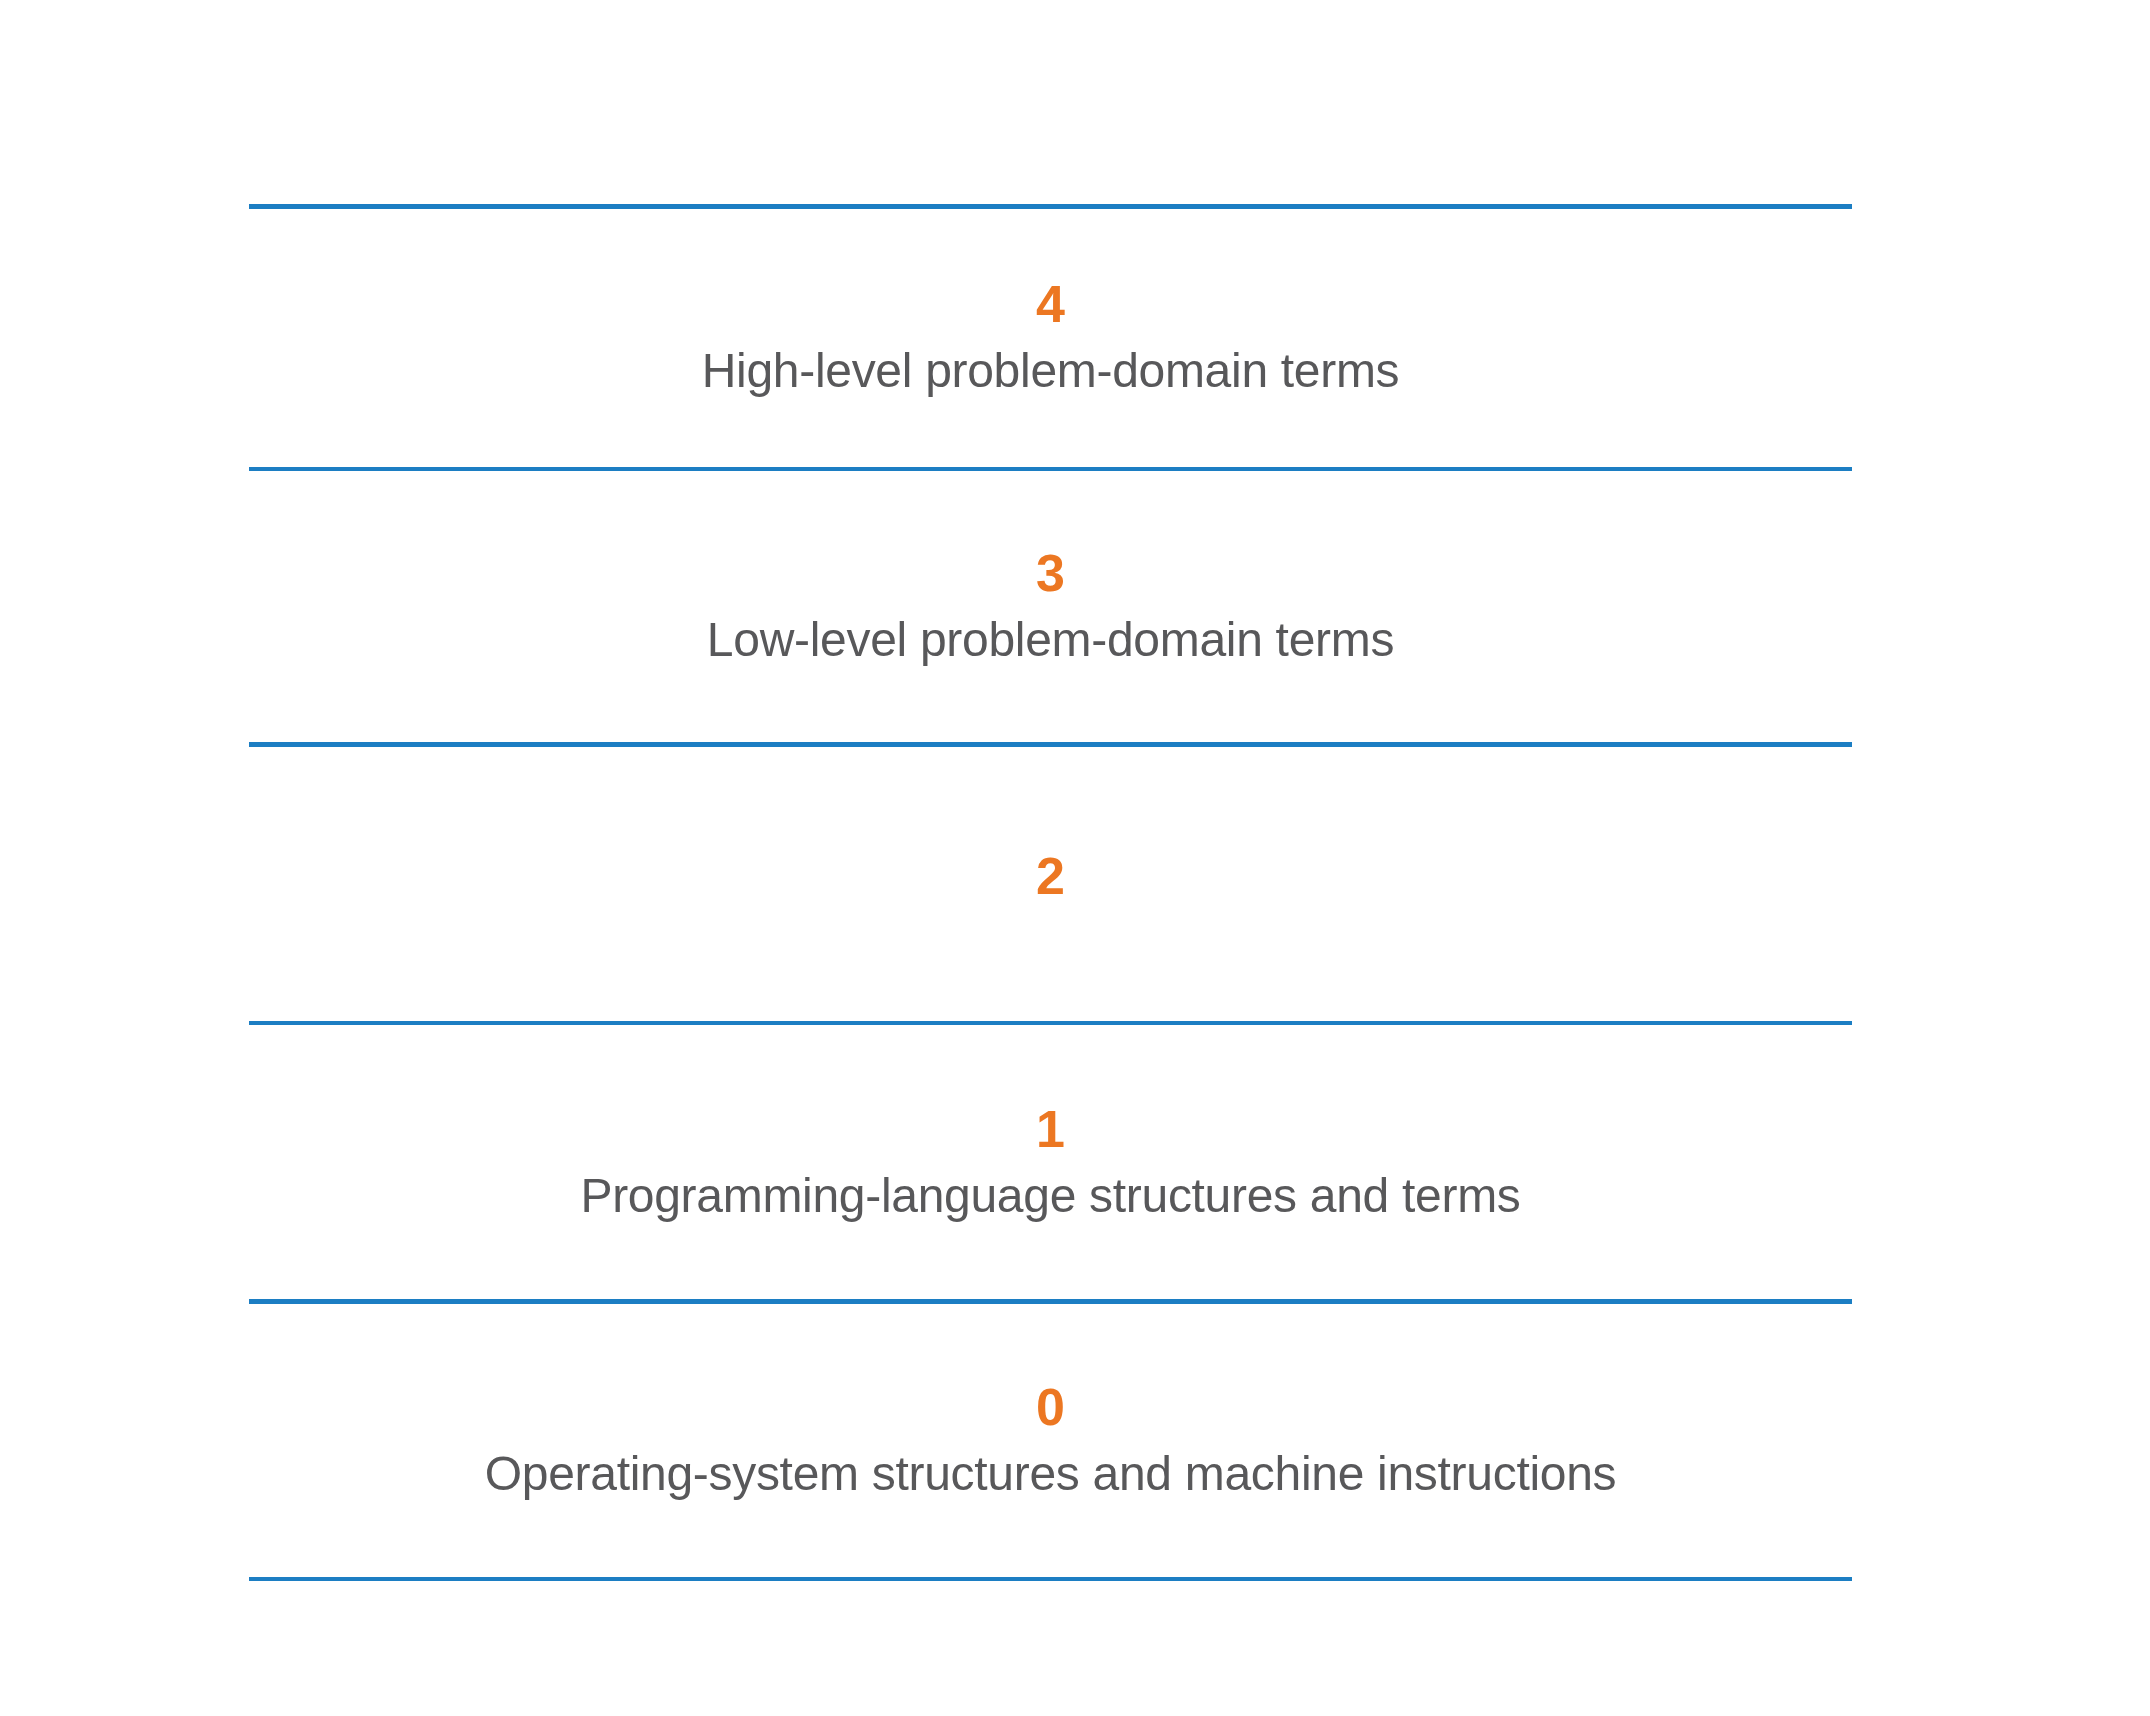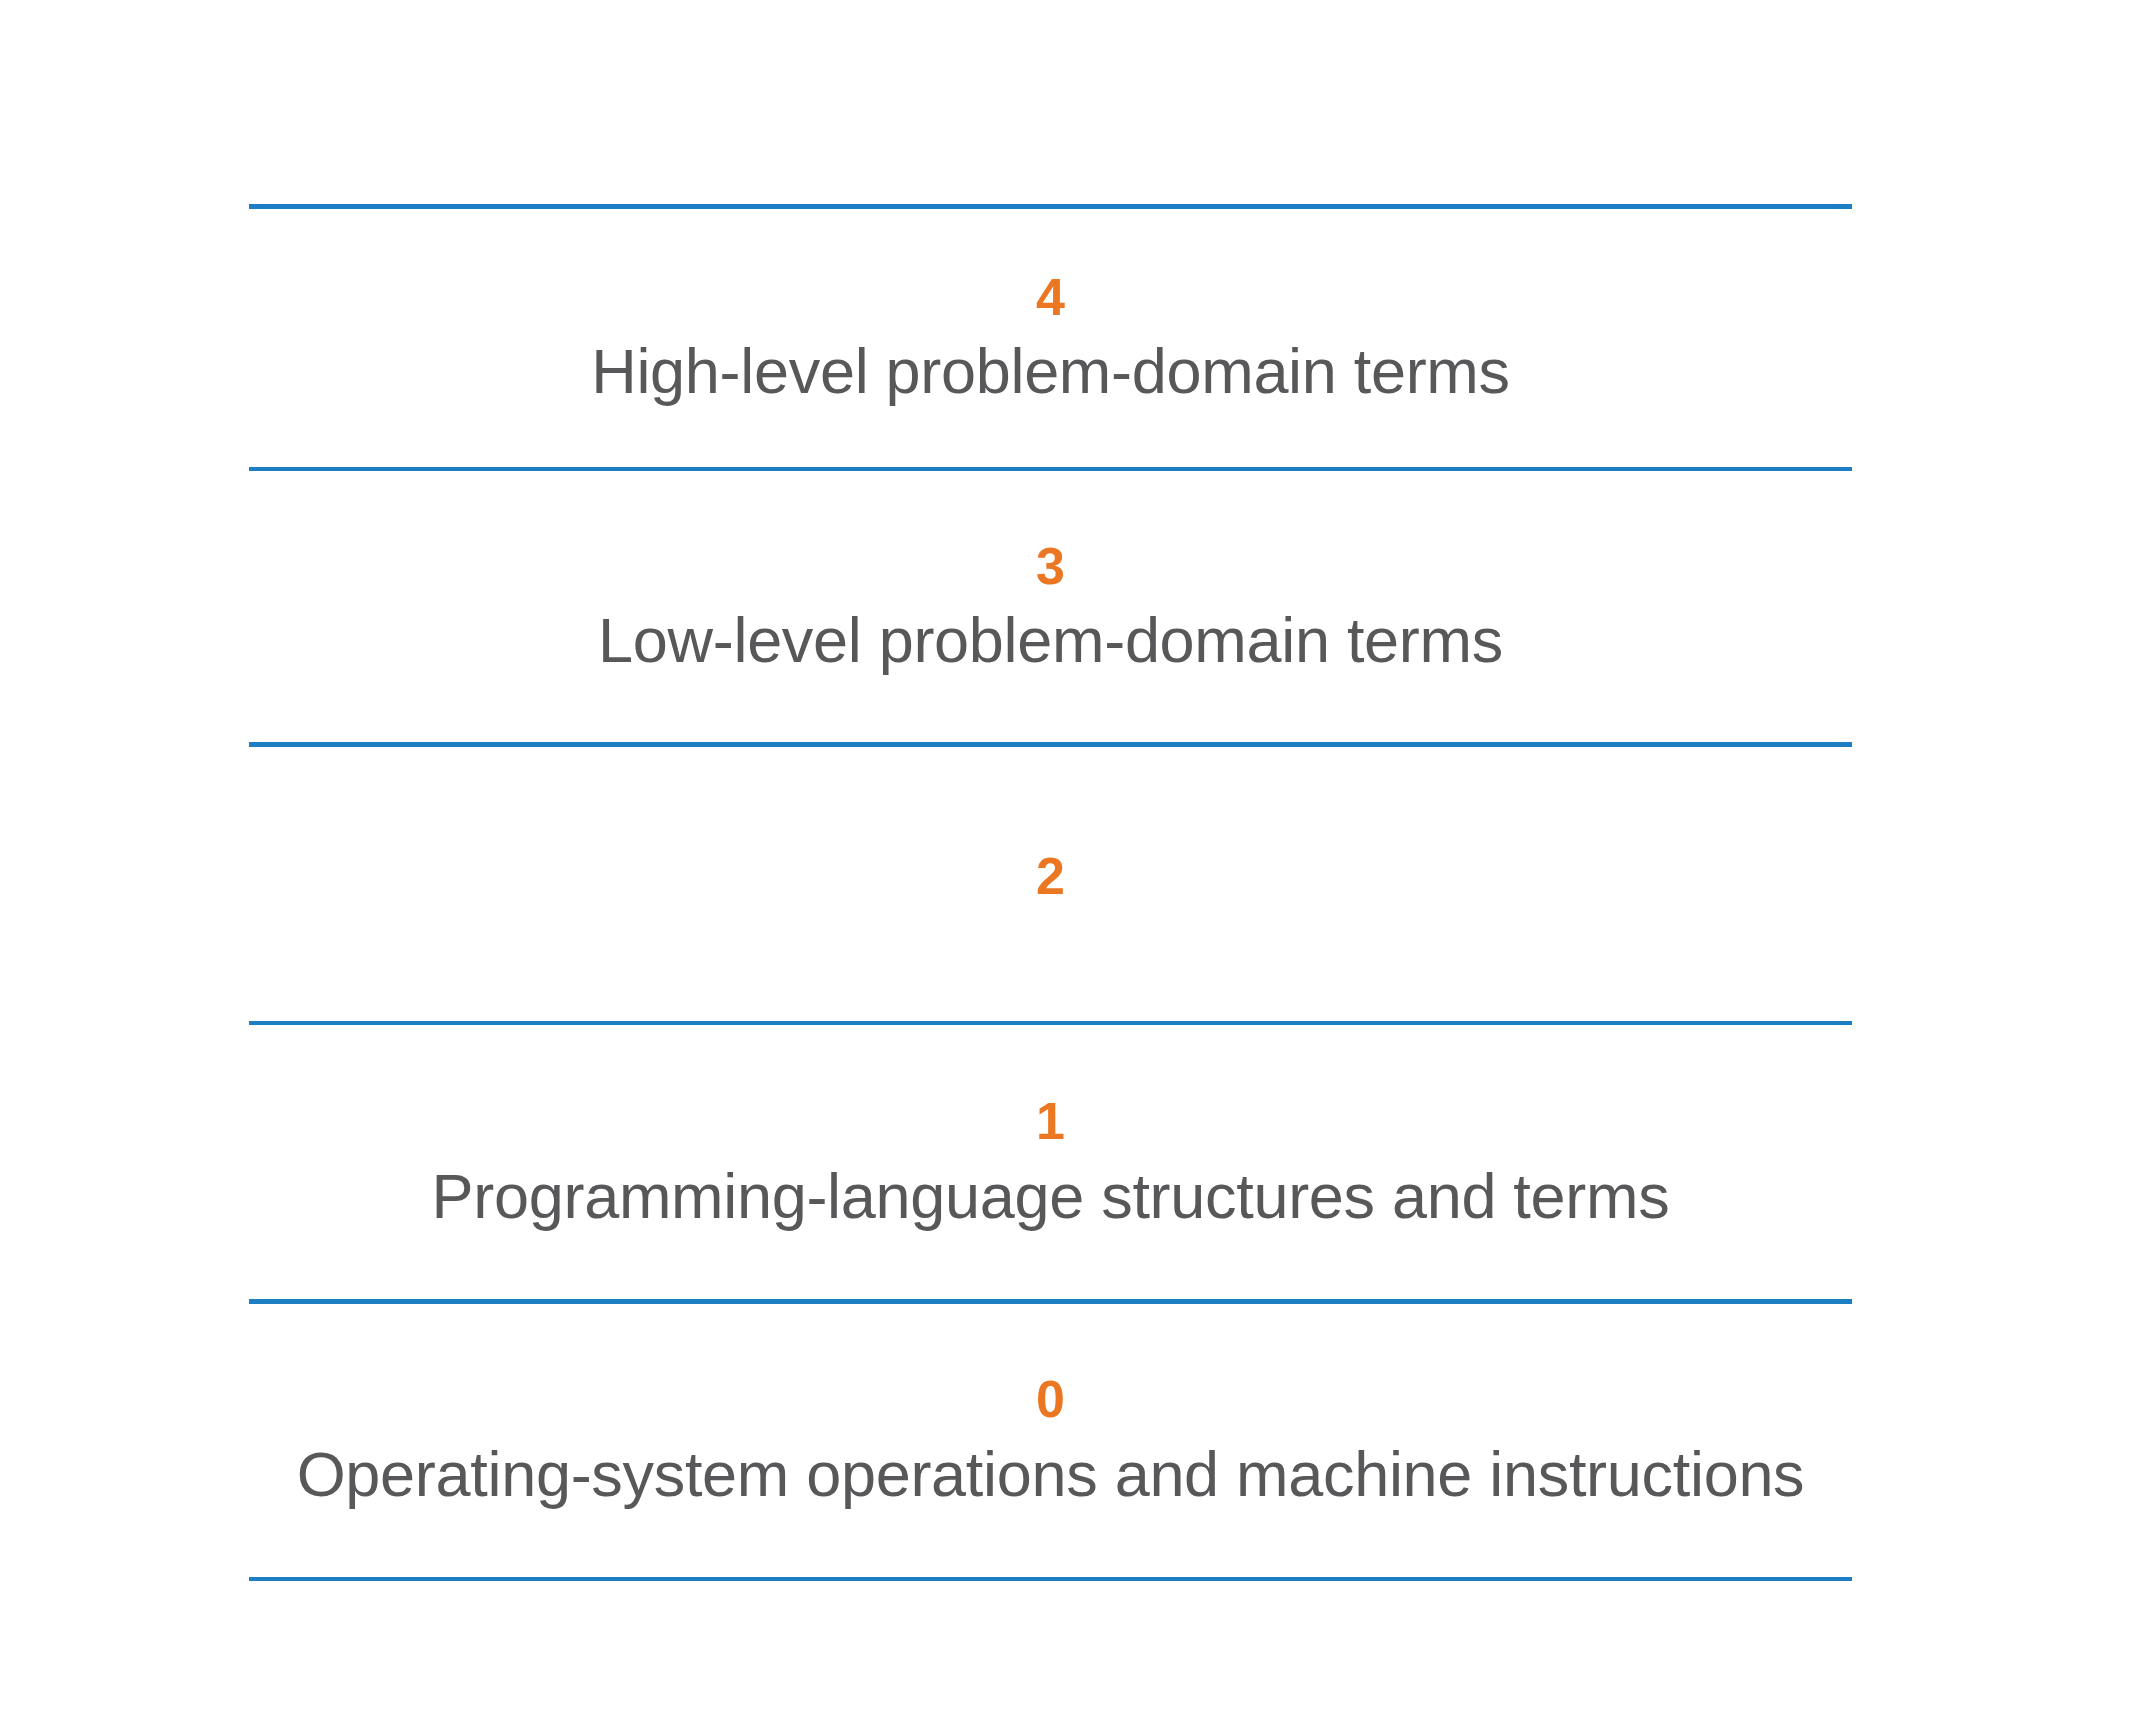--- a/index.html
+++ b/index.html
@@ -54,21 +54,21 @@
   .layer-number {
     font-size: 52px;
     font-weight: bold;
     color: #ec7722;
     line-height: 1;
     letter-spacing: 0px;
     margin-bottom: 15.7px;
   }
 
   .layer-label {
-    font-size: 63px;
+    font-size: 48px;
     font-weight: normal;
     color: #58585a;
     line-height: 1.05;
     white-space: nowrap;
     letter-spacing: -0.3px;
   }
 </style>
 </head>
 <body>
 
@@ -100,21 +100,21 @@
 
     <div class="layer-row h-489">
       <div class="layer-number">1</div>
       <div class="layer-label">Programming-language structures and terms</div>
     </div>
 
     <div class="divider"></div>
 
     <div class="layer-row h-487">
       <div class="layer-number">0</div>
-      <div class="layer-label">Operating-system operations and machine instructions</div>
+      <div class="layer-label">Operating-system structures and machine instructions</div>
     </div>
 
     <div class="divider"></div>
 
   </div>
 
 </div>
 
 
 </body></html>

